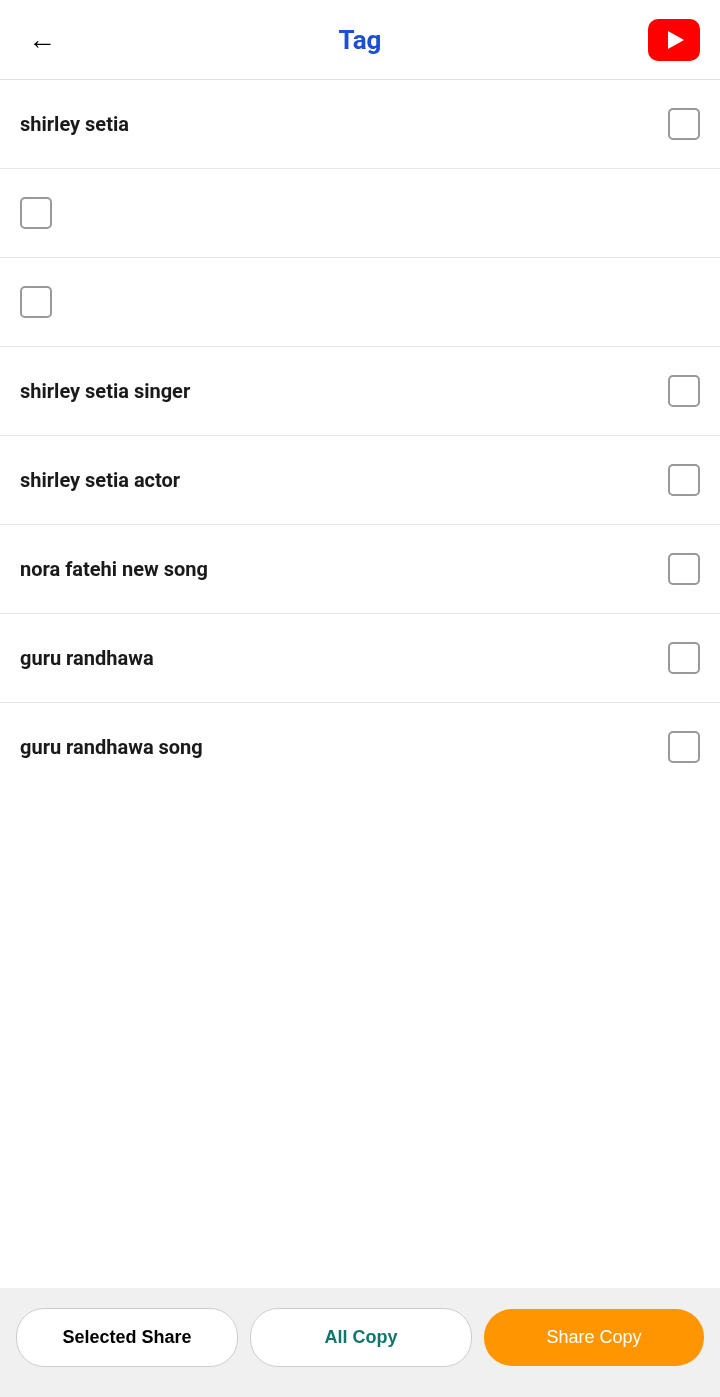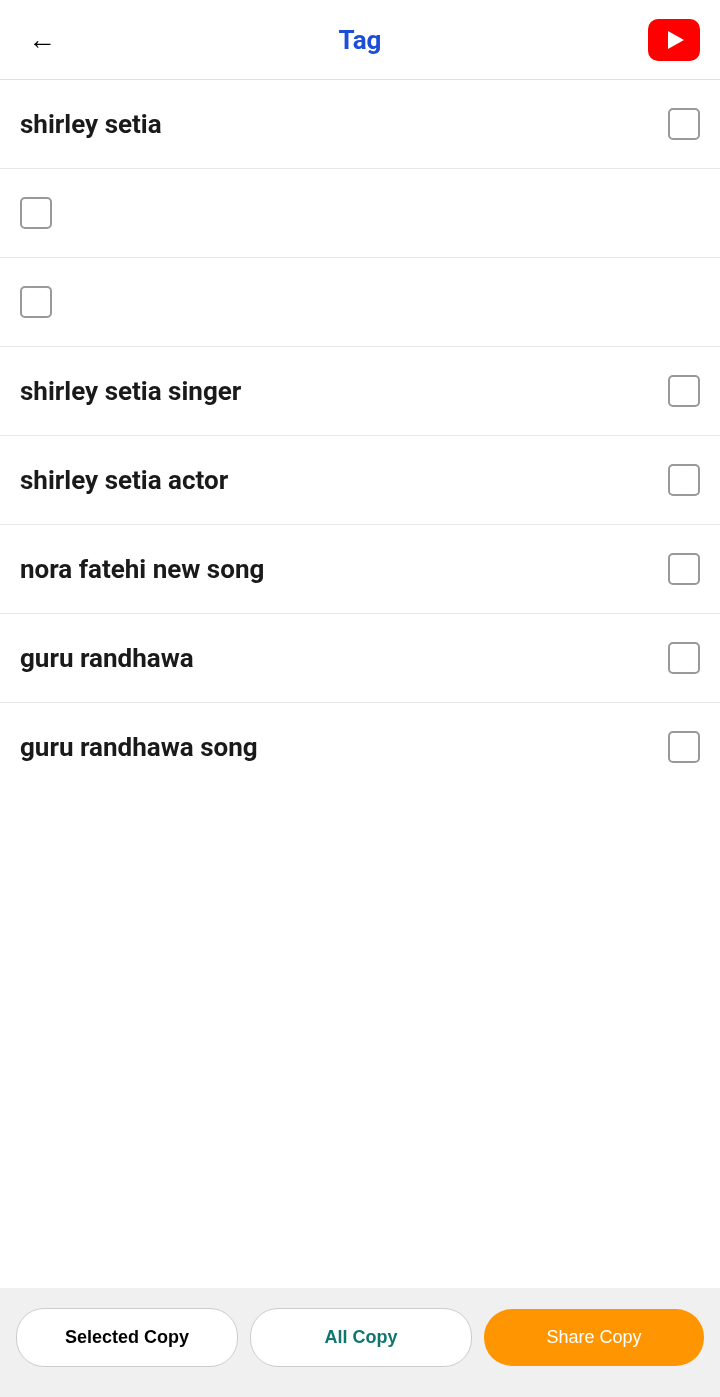--- a/index.html
+++ b/index.html
@@ -86,21 +86,21 @@
       padding: 28px 20px;
       border-bottom: 1px solid #e8e8e8;
       cursor: pointer;
     }
 
     .tag-item:last-child {
       border-bottom: none;
     }
 
     .tag-label {
-      font-size: 26px;
+      font-size: 20px;
       font-weight: 700;
       color: #1a1a1a;
     }
 
     .tag-checkbox {
       width: 32px;
       height: 32px;
       border: 2px solid #999;
       border-radius: 5px;
       background: #fff;
@@ -204,16 +204,16 @@
       <span class="tag-label">guru randhawa</span>
       <div class="tag-checkbox"></div>
     </div>
     <div class="tag-item">
       <span class="tag-label">guru randhawa song</span>
       <div class="tag-checkbox"></div>
     </div>
   </div>
 
 <div class="bottom-bar">
-  <button class="btn-selected-copy">Selected Copy</button>
+  <button class="btn-selected-copy">Selected Share</button>
   <button class="btn-all-copy">All Copy</button>
   <button class="btn-share-copy">Share Copy</button>
 </div>
 
 </body></html>

